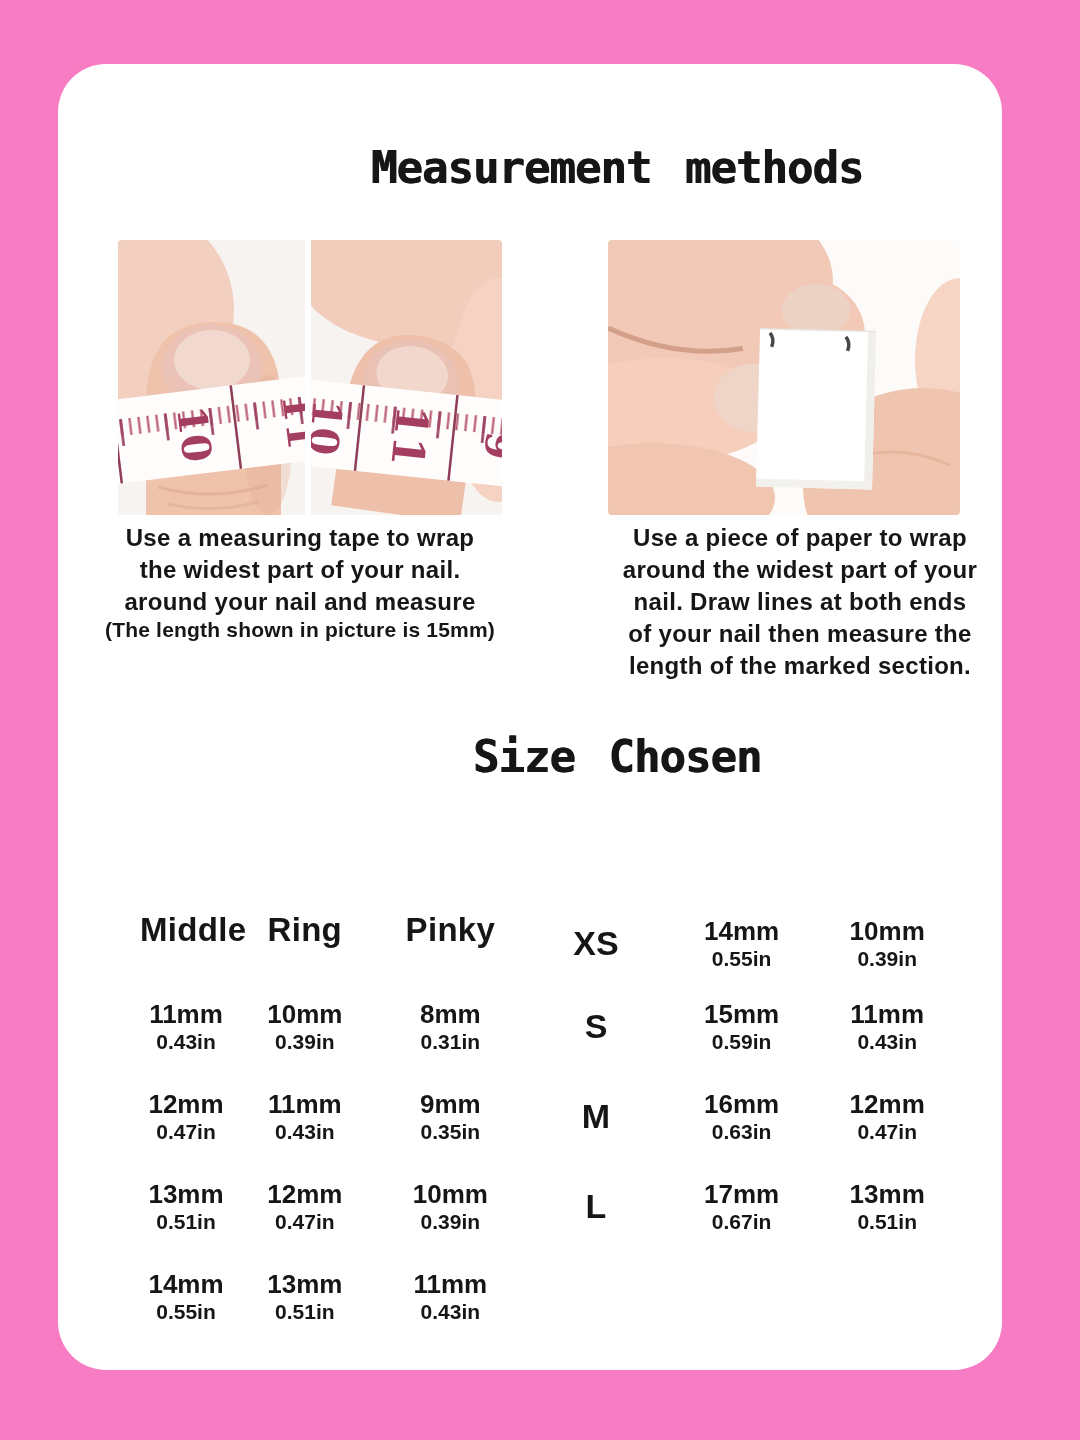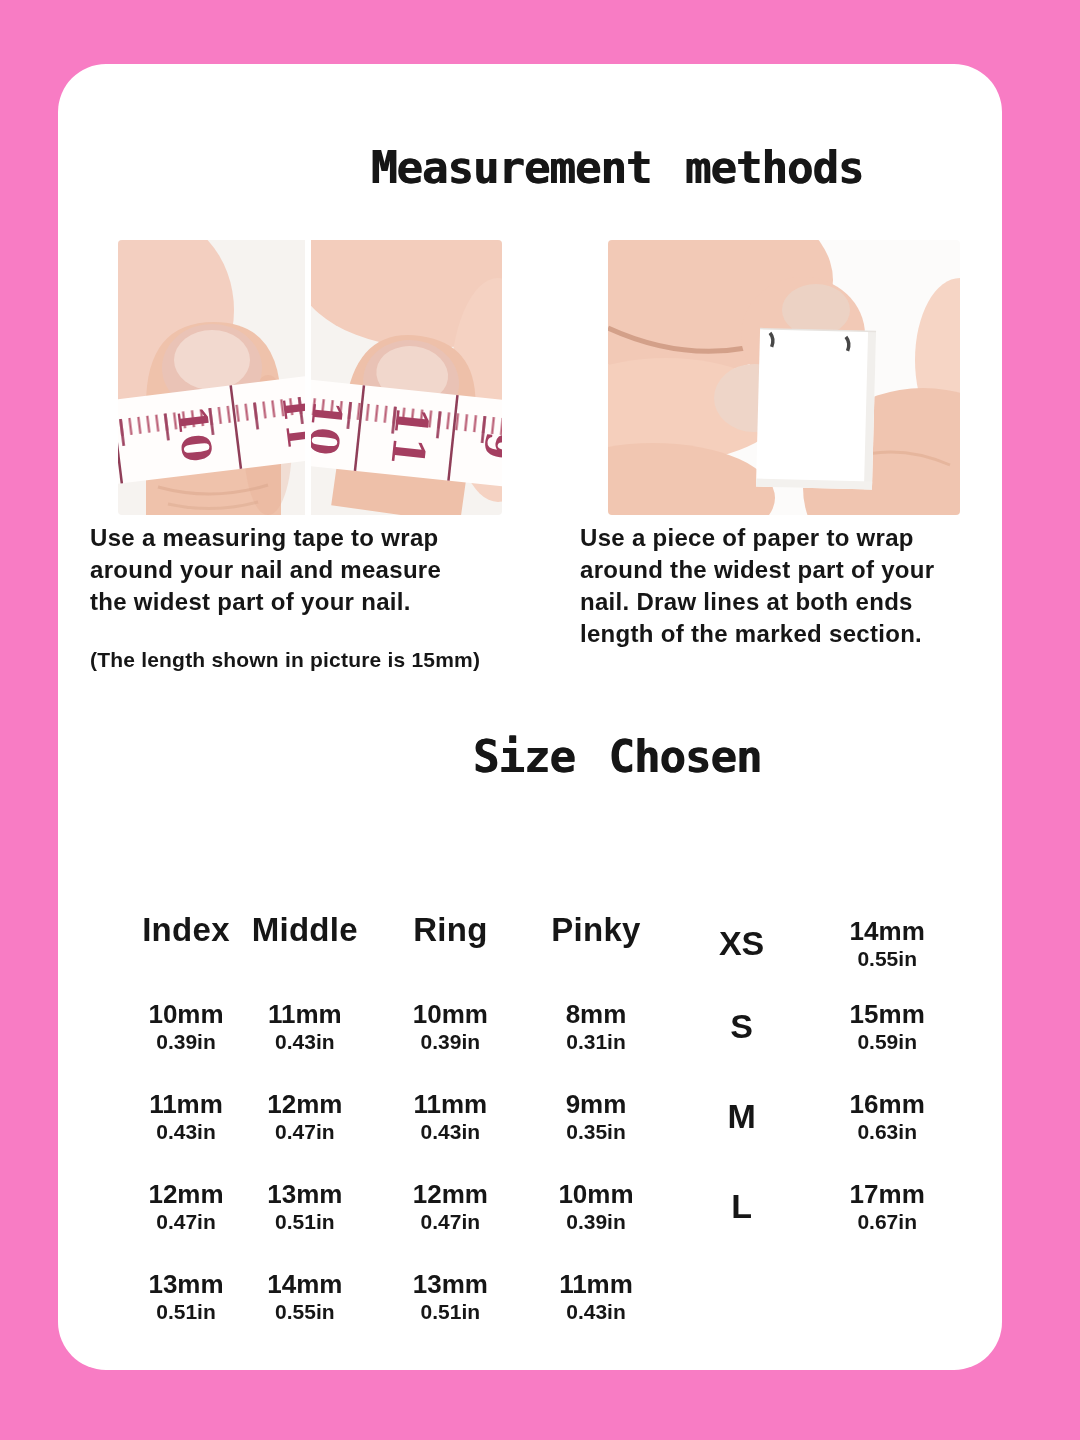--- a/index.html
+++ b/index.html
@@ -44,32 +44,32 @@
     top:176px;
     overflow:hidden;
     border-radius:4px;
   }
   .photo-left{ left:60px; width:384px; height:275px; }
   .photo-right{ left:550px; width:352px; height:275px; }
   .photo svg{ display:block; }
   .caption{
     position:absolute;
     top:458px;
+    text-align:center;
     color:var(--ink);
   }
   .caption-left{ left:32px; width:420px; }
   .caption-right{ left:522px; width:440px; }
   .cap-line{
     font-size:24px;
     font-weight:700;
     line-height:32px;
     letter-spacing:0.3px;
   }
   .caption-note{
-    margin-top:30px;
     font-size:21px;
     font-weight:700;
     letter-spacing:0.2px;
   }
   .caption-note:empty{ display:none; }
   .size-table{
     position:absolute;
     left:82px; top:841px;
     width:820px;
     display:grid;
@@ -199,38 +199,38 @@
           <line x1="150" y1="90" x2="266" y2="90" stroke="#e7e3df" stroke-width="1.5"></line>
           <path d="M 160 94 q 5 6 2 14" stroke="#474747" stroke-width="3.5" fill="none"></path>
           <path d="M 236 96 q 5 6 2 14" stroke="#474747" stroke-width="3.5" fill="none"></path>
         </g>
       </svg>
     </div>
 
     <div class="caption caption-left">
       <div class="caption-lines" id="cap0">
           <div class="cap-line">Use a measuring tape to wrap</div>
+          <div class="cap-line">the widest part of your nail.</div>
           <div class="cap-line">around your nail and measure</div>
-          <div class="cap-line">the widest part of your nail.</div>
         </div>
       <div class="caption-note">(The length shown in picture is 15mm)</div>
     </div>
     <div class="caption caption-right">
       <div class="caption-lines" id="cap1">
           <div class="cap-line">Use a piece of paper to wrap</div>
           <div class="cap-line">around the widest part of your</div>
           <div class="cap-line">nail. Draw lines at both ends</div>
+          <div class="cap-line">of your nail then measure the</div>
           <div class="cap-line">length of the marked section.</div>
         </div>
     </div>
 
     <h2 class="pixel-title title-size">Size Chosen</h2>
 
     <div class="size-table" id="size-table">
-        <div class="th">Index</div>
         <div class="th">Middle</div>
         <div class="th">Ring</div>
         <div class="th">Pinky</div>
         <div class="size-label">XS</div>
         <div class="cell">
           <div class="mm">14mm</div>
           <div class="inch">0.55in</div>
         </div>
         <div class="cell">
           <div class="mm">10mm</div>

